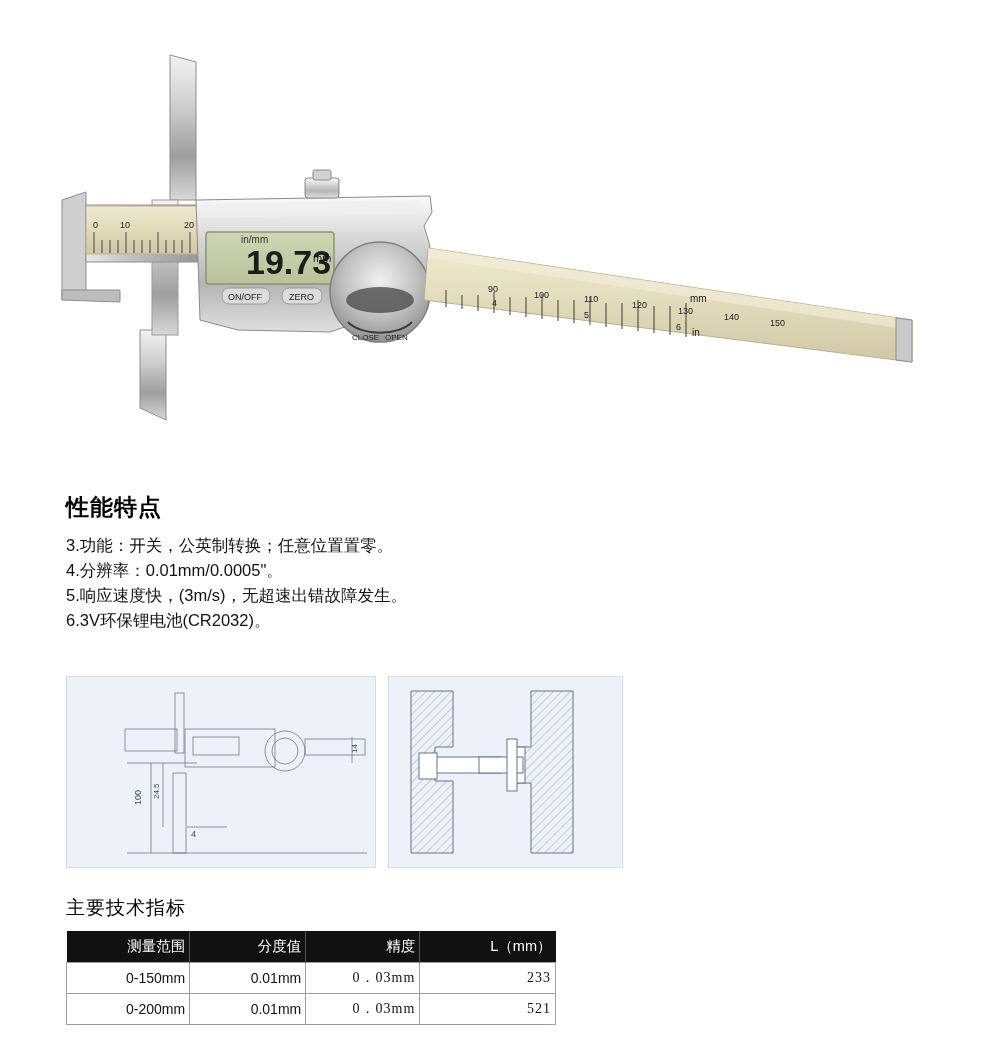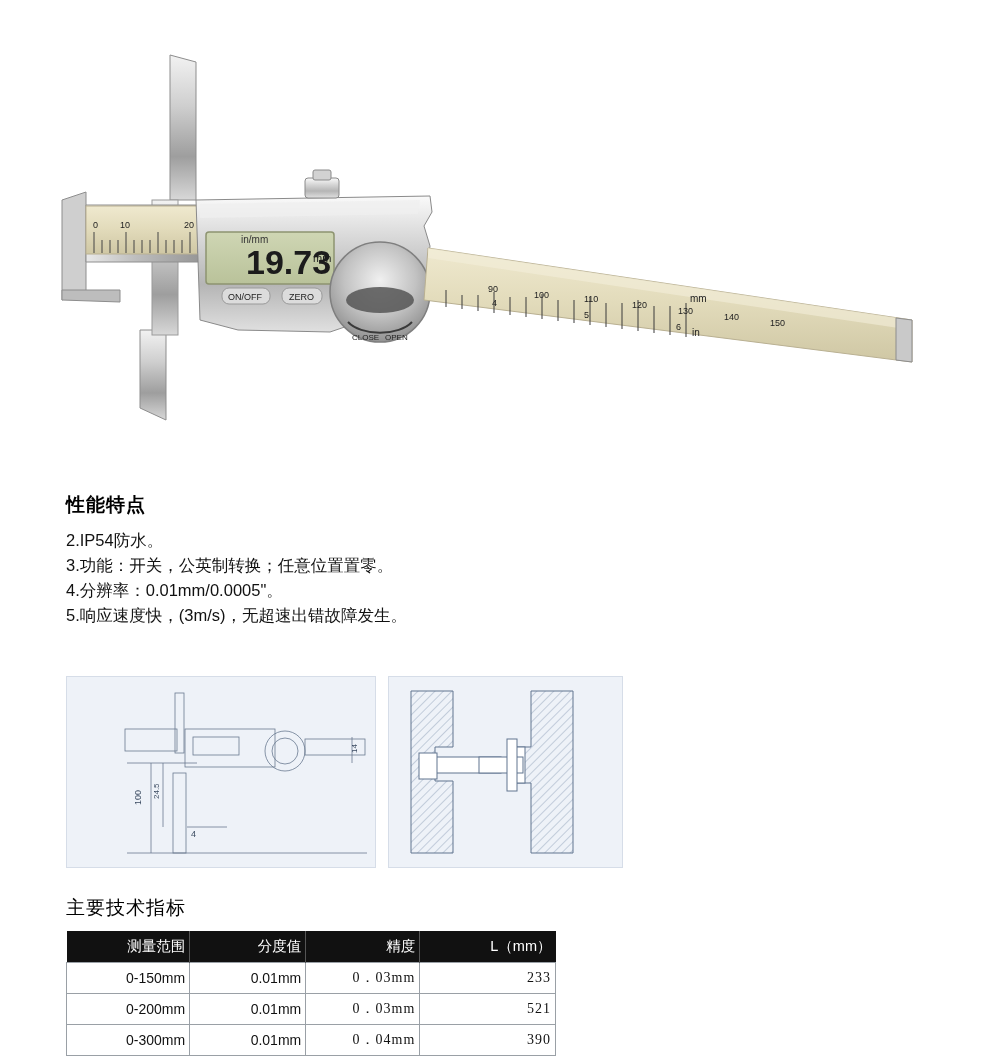--- a/index.html
+++ b/index.html
@@ -25,21 +25,21 @@
   .caliper-svg { display: block; }
 
   
   .features {
     position: absolute;
     left: 66px;
     top: 492px;
     width: 880px;
   }
   .section-title {
-    font-size: 19px;
+    font-size: 23px;
     font-weight: bold;
     letter-spacing: 1px;
     margin: 0 0 10px 0;
     color: #000;
   }
   .feature-line {
     font-size: 16.5px;
     line-height: 25px;
     color: #111;
     white-space: nowrap;
@@ -228,24 +228,24 @@
     <text x="584" y="318" font-family="Liberation Sans, sans-serif" font-size="9" fill="#222">5</text>
     <text x="676" y="330" font-family="Liberation Sans, sans-serif" font-size="9" fill="#222">6</text>
     <text x="692" y="336" font-family="Liberation Sans, sans-serif" font-size="10" fill="#222">in</text>
 
     <polygon points="896,318 912,320 912,362 896,360" fill="#c9c9c9" stroke="#8d8d8d"></polygon>
   </svg>
 </div>
 
 <div class="features">
   <div class="section-title">性能特点</div>
-  <div class="feature-line">2.IP54防水。</div>
   <div class="feature-line">3.功能：开关，公英制转换；任意位置置零。</div>
   <div class="feature-line">4.分辨率：0.01mm/0.0005"。</div>
   <div class="feature-line">5.响应速度快，(3m/s)，无超速出错故障发生。</div>
+  <div class="feature-line">6.3V环保锂电池(CR2032)。</div>
 </div>
 
 <div class="diagrams">
 
   <div class="diagram-box" id="diagram-left">
     <svg width="308" height="190" viewBox="0 0 308 190" xmlns="http://www.w3.org/2000/svg">
       <g stroke="#6a7a90" stroke-width="0.8" fill="none">
 
         <rect x="108" y="16" width="9" height="60"></rect>
         <rect x="106" y="96" width="13" height="80"></rect>
@@ -315,21 +315,15 @@
         <td>0.01mm</td>
         <td class="mono">0．03mm</td>
         <td class="mono">233</td>
       </tr>
       <tr>
         <td>0-200mm</td>
         <td>0.01mm</td>
         <td class="mono">0．03mm</td>
         <td class="mono">521</td>
       </tr>
-      <tr>
-        <td>0-300mm</td>
-        <td>0.01mm</td>
-        <td class="mono">0．04mm</td>
-        <td class="mono">390</td>
-      </tr>
     </tbody>
   </table>
 </div>
 
 </body></html>

